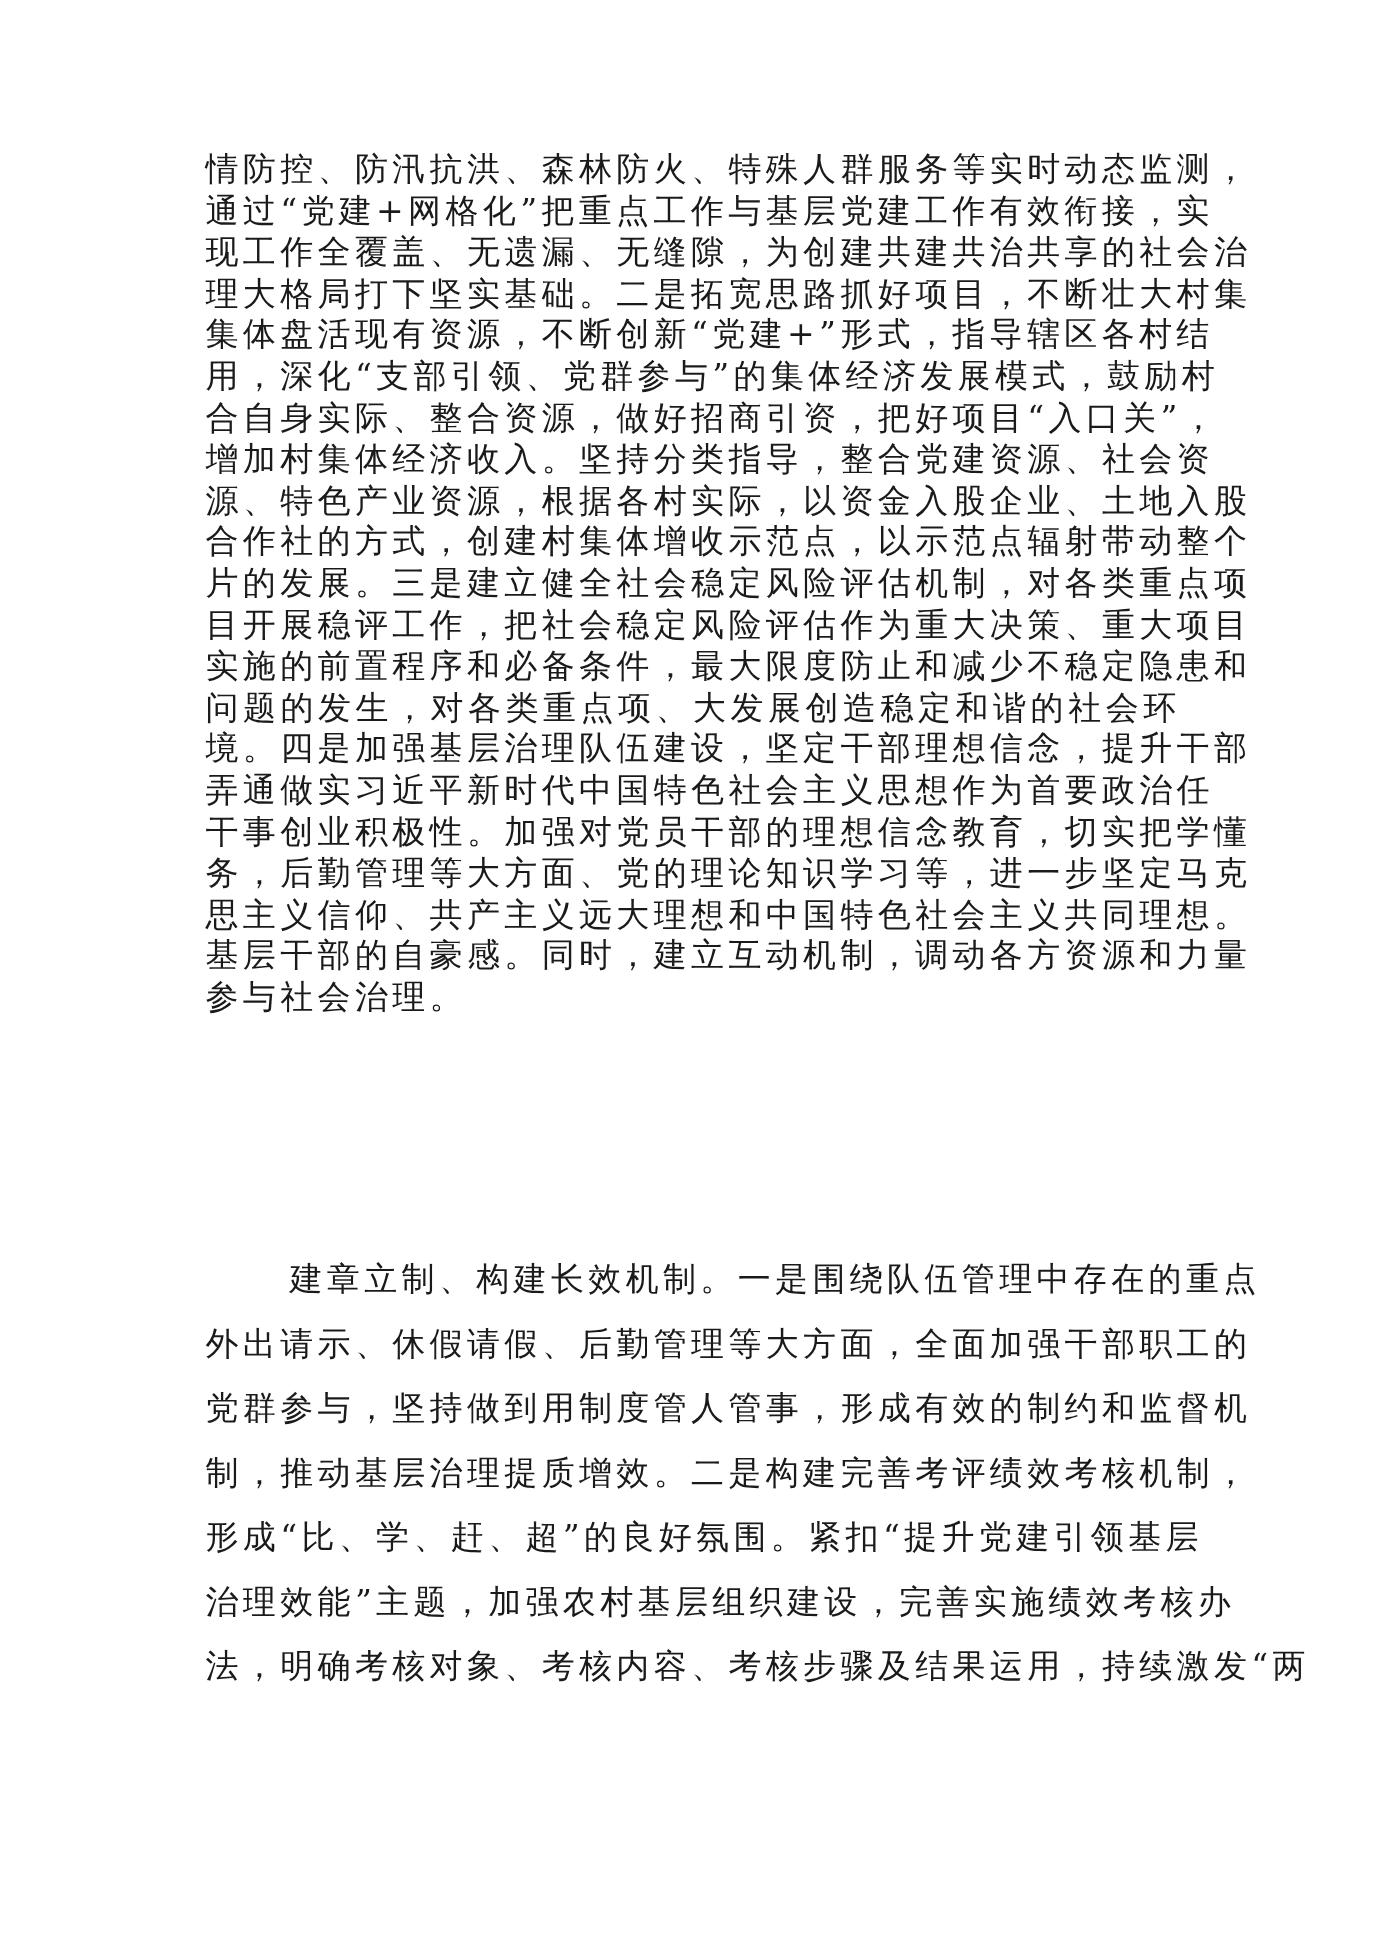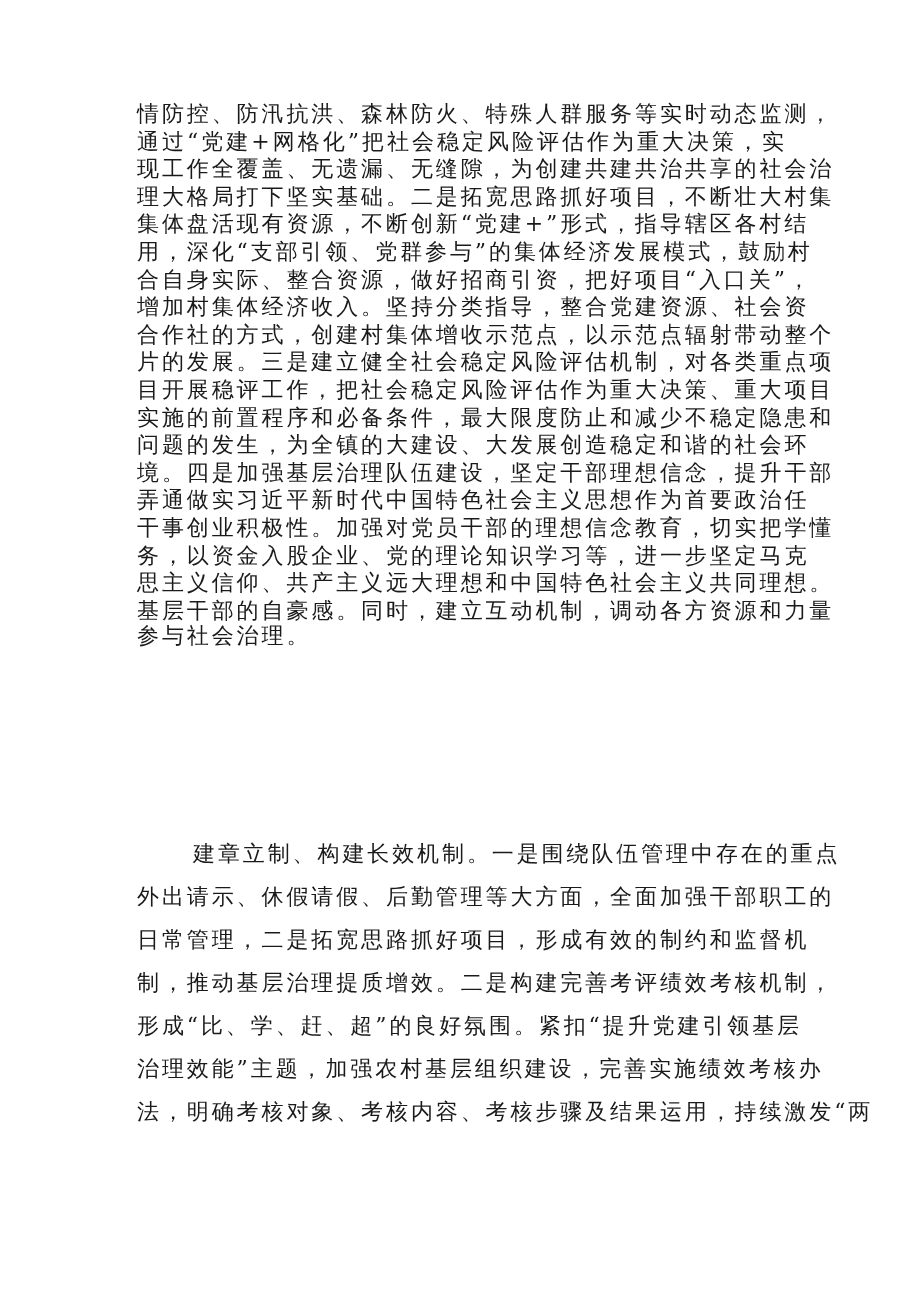--- a/index.html
+++ b/index.html
@@ -43,54 +43,54 @@
       line-height: 43px;
       text-indent: 56px;
     }
     .line {
       display: block;
       white-space: nowrap;
       text-align-last: justify;
     }
     .line.last {
       text-align-last: left;
-      font-family: Liberation Mono, monospace;
     }
   </style>
 </head>
 <body>
 
 <div class="page">
 
   <p class="para-block para-1">
     <span class="line">情防控、防汛抗洪、森林防火、特殊人群服务等实时动态监测，</span>
-    <span class="line">通过“党建+网格化”把社会稳定风险评估作为重大决策，实</span>
+    <span class="line">通过“党建+网格化”把重点工作与基层党建工作有效衔接，实</span>
     <span class="line">现工作全覆盖、无遗漏、无缝隙，为创建共建共治共享的社会治</span>
     <span class="line">理大格局打下坚实基础。二是拓宽思路抓好项目，不断壮大村集</span>
     <span class="line">集体盘活现有资源，不断创新“党建+”形式，指导辖区各村结</span>
     <span class="line">用，深化“支部引领、党群参与”的集体经济发展模式，鼓励村</span>
     <span class="line">合自身实际、整合资源，做好招商引资，把好项目“入口关”，</span>
     <span class="line">增加村集体经济收入。坚持分类指导，整合党建资源、社会资</span>
+    <span class="line">源、特色产业资源，根据各村实际，以资金入股企业、土地入股</span>
     <span class="line">合作社的方式，创建村集体增收示范点，以示范点辐射带动整个</span>
     <span class="line">片的发展。三是建立健全社会稳定风险评估机制，对各类重点项</span>
     <span class="line">目开展稳评工作，把社会稳定风险评估作为重大决策、重大项目</span>
     <span class="line">实施的前置程序和必备条件，最大限度防止和减少不稳定隐患和</span>
-    <span class="line">问题的发生，为全镇的大建设、大发展创造稳定和谐的社会环</span>
+    <span class="line">问题的发生，对各类重点项、大发展创造稳定和谐的社会环</span>
     <span class="line">境。四是加强基层治理队伍建设，坚定干部理想信念，提升干部</span>
     <span class="line">弄通做实习近平新时代中国特色社会主义思想作为首要政治任</span>
     <span class="line">干事创业积极性。加强对党员干部的理想信念教育，切实把学懂</span>
-    <span class="line">务，以资金入股企业、党的理论知识学习等，进一步坚定马克</span>
+    <span class="line">务，后勤管理等大方面、党的理论知识学习等，进一步坚定马克</span>
     <span class="line">思主义信仰、共产主义远大理想和中国特色社会主义共同理想。</span>
     <span class="line">基层干部的自豪感。同时，建立互动机制，调动各方资源和力量</span>
     <span class="line last">参与社会治理。</span>
   </p>
 
   <p class="para-block para-2">
     <span class="line">建章立制、构建长效机制。一是围绕队伍管理中存在的重点</span>
     <span class="line" style="text-indent:0">外出请示、休假请假、后勤管理等大方面，全面加强干部职工的</span>
-    <span class="line" style="text-indent:0">日常管理，二是拓宽思路抓好项目，形成有效的制约和监督机</span>
+    <span class="line" style="text-indent:0">党群参与，坚持做到用制度管人管事，形成有效的制约和监督机</span>
     <span class="line" style="text-indent:0">制，推动基层治理提质增效。二是构建完善考评绩效考核机制，</span>
     <span class="line" style="text-indent:0">形成“比、学、赶、超”的良好氛围。紧扣“提升党建引领基层</span>
     <span class="line" style="text-indent:0">治理效能”主题，加强农村基层组织建设，完善实施绩效考核办</span>
     <span class="line" style="text-indent:0">法，明确考核对象、考核内容、考核步骤及结果运用，持续激发“两</span>
   </p>
 
 </div>
 
 </body></html>

